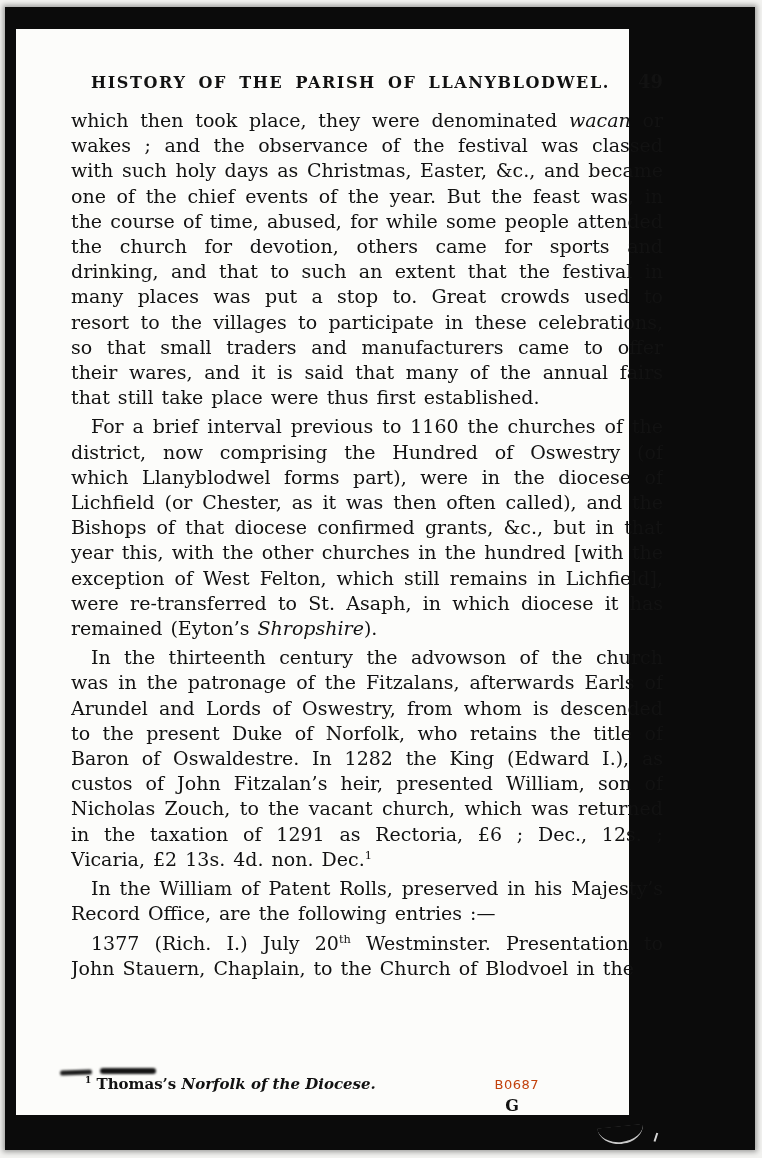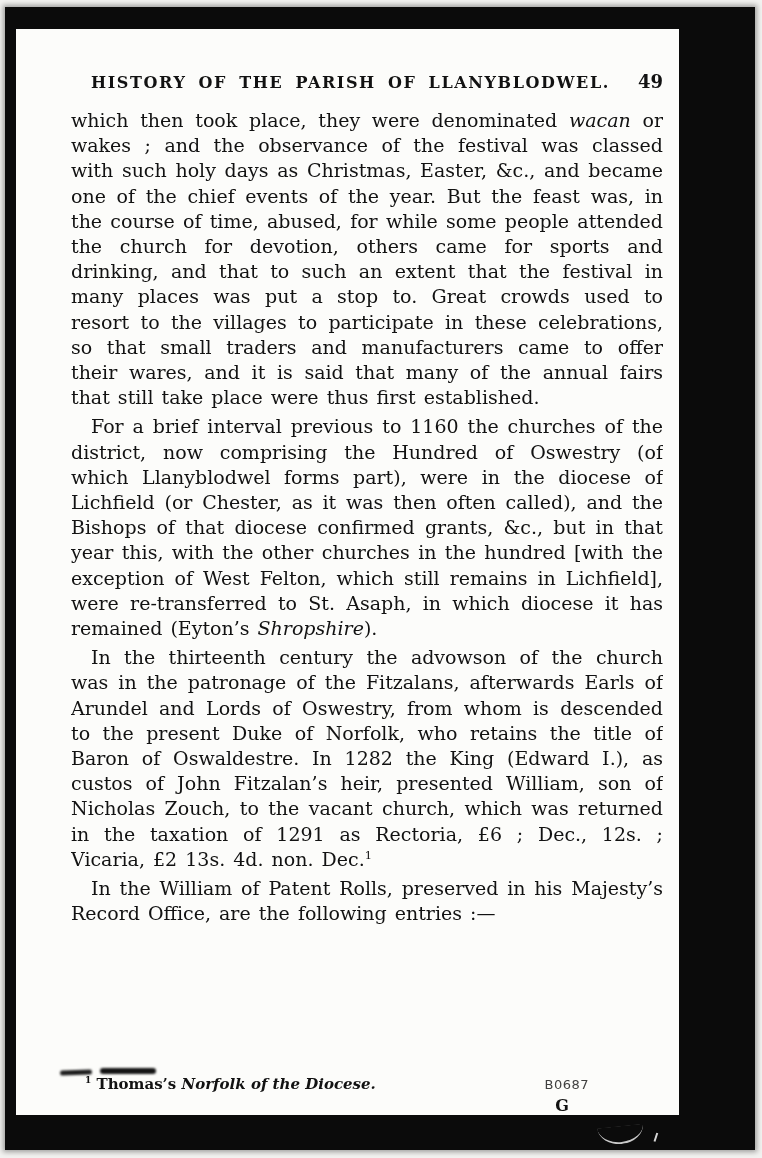--- a/index.html
+++ b/index.html
@@ -13,21 +13,21 @@
   .scan-frame{
     position:absolute;
     left:5px;top:7px;
     width:750px;height:1143px;
     background:#0b0b0b;
     box-shadow:0 0 5px 2px rgba(0,0,0,0.35);
   }
   .page{
     position:absolute;
     left:11px;top:22px;
-    width:663px;height:1086px;
+    width:613px;height:1086px;
     background:#fcfcfa;
     color:#121212;
   }
   .text-col{
     position:absolute;
     left:55px;top:42px;
     width:592px;bottom:56px;
     overflow:hidden;
   }
   .page-header{
@@ -60,21 +60,21 @@
     align-items:baseline;
   }
   .footnote{
     font-size:15px;
     font-weight:bold;
     text-indent:14px;
   }
   .scan-code{
     font-family:"DejaVu Sans", sans-serif;
     font-size:13px;
-    color:#404040;
+    color:#c2410c;
     letter-spacing:0.5px;
   }
   .signature{
     position:absolute;
     right:110px;bottom:0px;
     font-weight:bold;
     font-size:16px;
   }
   
   .smudge{position:absolute;left:44px;bottom:38px;width:100px;height:10px;}
@@ -108,20 +108,21 @@
       <div class="text-col">
         <div class="page-header">
           <span class="title">HISTORY OF THE PARISH OF LLANYBLODWEL.</span>
           <span class="pagenum">49</span>
         </div>
         <div class="body-text">
             <p><span>which then took place, they were denominated </span><span class="it">wacan</span><span> or wakes ; and the observance of the festival was classed with such holy days as Christmas, Easter, &amp;c., and became one of the chief events of the year.  But the feast was, in the course of time, abused, for while some people attended the church for devotion, others came for sports and drinking, and that to such an extent that the festival in many places was put a stop to.  Great crowds used to resort to the villages to participate in these celebrations, so that small traders and manufacturers came to offer their wares, and it is said that many of the annual fairs that still take place were thus first established.</span></p>
             <p class="indent"><span>For a brief interval previous to 1160 the churches of the district, now comprising the Hundred of Oswestry (of which Llanyblodwel forms part), were in the diocese of Lichfield (or Chester, as it was then often called), and the Bishops of that diocese confirmed grants, &amp;c., but in that year this, with the other churches in the hundred [with the exception of West Felton, which still remains in Lichfield], were re-transferred to St. Asaph, in which diocese it has remained (Eyton’s </span><span class="it">Shropshire</span><span>).</span></p>
             <p class="indent"><span>In the thirteenth century the advowson of the church was in the patronage of the Fitzalans, afterwards Earls of Arundel and Lords of Oswestry, from whom is descended to the present Duke of Norfolk, who retains the title of Baron of Oswaldestre.  In 1282 the King (Edward I.), as custos of John Fitzalan’s heir, presented William, son of Nicholas Zouch, to the vacant church, which was returned in the taxation of 1291 as Rectoria, £6 ;  Dec., 12s. ;  Vicaria, £2 13s. 4d. non. Dec.</span><sup>1</sup></p>
             <p class="indent"><span>In the William of Patent Rolls, preserved in his Majesty’s Record Office, are the following entries :—</span></p>
+            <p class="indent"><span>1377 (Rich. I.) July 20</span><sup>th</sup><span> Westminster.  Presentation to John Stauern, Chaplain, to the Church of Blodvoel in the</span></p>
           </div>
       </div>
 
       <div class="smudge"></div>
 
       <div class="footnote-row">
         <span class="footnote"><sup>1</sup><span> Thomas’s </span><span class="it">Norfolk of the Diocese.</span></span>
         <span class="scan-code">B0687</span>
       </div>
 

